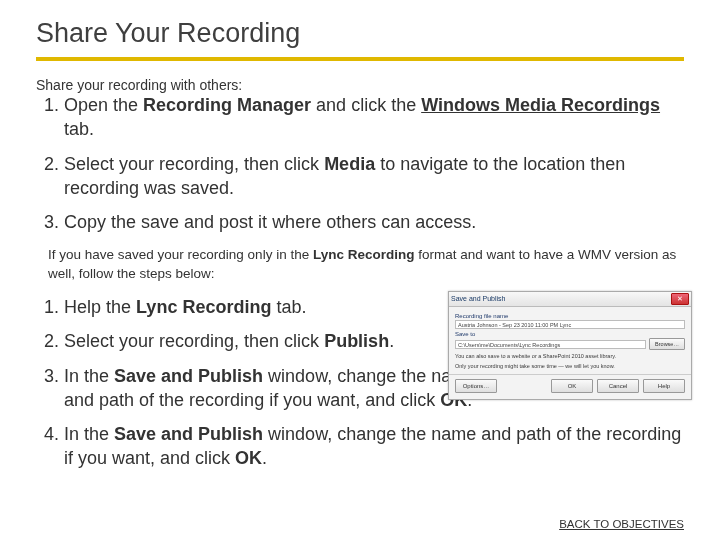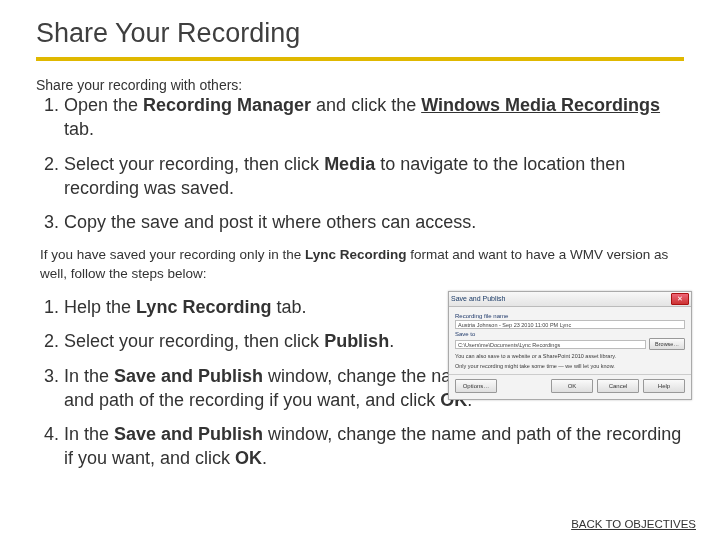--- a/index.html
+++ b/index.html
@@ -2,25 +2,25 @@
 <html><head>
 <meta charset="utf-8">
 <style>
   html,body{margin:0;padding:0;width:720px;height:540px;font-family:"Segoe UI","Helvetica Neue",Arial,sans-serif;color:#333;background:#fff}
   .slide{padding:18px 36px 20px 36px;box-sizing:border-box;width:100%;height:100%;position:relative}
   .title{font-size:27px;font-weight:400;color:#3f3f3f;margin:0 0 8px 0;padding:0}
   .rule{height:4px;background:#e0b800;width:100%;margin:0 0 16px 0}
   .intro{font-size:14px;margin:0 0 0 0}
   ol{margin:0 0 12px 0;padding-left:28px;font-size:18px}
   ol li{margin-bottom:10px;line-height:1.35}
-  .para{font-size:13.5px;margin:0 0 12px 4px;line-height:1.35}
+  .para{font-size:13.5px;margin:0 0 12px 12px;line-height:1.35}
   .tip{font-size:13.5px;margin:0 0 4px 0;line-height:1.35}
   .bold{font-weight:600}
   .u{text-decoration:underline}
-  .back-link{font-size:11.5px;text-align:right;color:#333;text-decoration:underline;position:absolute;right:24px;bottom:10px;cursor:pointer}
+  .back-link{font-size:11.5px;text-align:right;color:#333;text-decoration:underline;position:absolute;right:36px;bottom:10px;cursor:pointer}
   .body-wrap{position:relative}
   
   .list-with-img{position:relative}
   .list-narrow{width:430px}
   
   .dlg{position:absolute;right:-8px;top:-4px;width:242px;border:1px solid #aaa;background:#f3f3f3;font-size:6.5px;box-shadow:0 0 2px rgba(0,0,0,.25)}
   .dlg-title{display:flex;align-items:center;justify-content:space-between;background:linear-gradient(#f8f8f8,#e4e4e4);border-bottom:1px solid #bbb;padding:1px 2px}
   .dlg-title span{color:#1a3a66;font-size:7px}
   .dlg-x{background:linear-gradient(#e67,#c33);color:#fff;width:16px;height:10px;display:flex;align-items:center;justify-content:center;border:1px solid #a11;font-size:7px;border-radius:1px}
   .dlg-body{padding:4px 6px 6px 6px}

